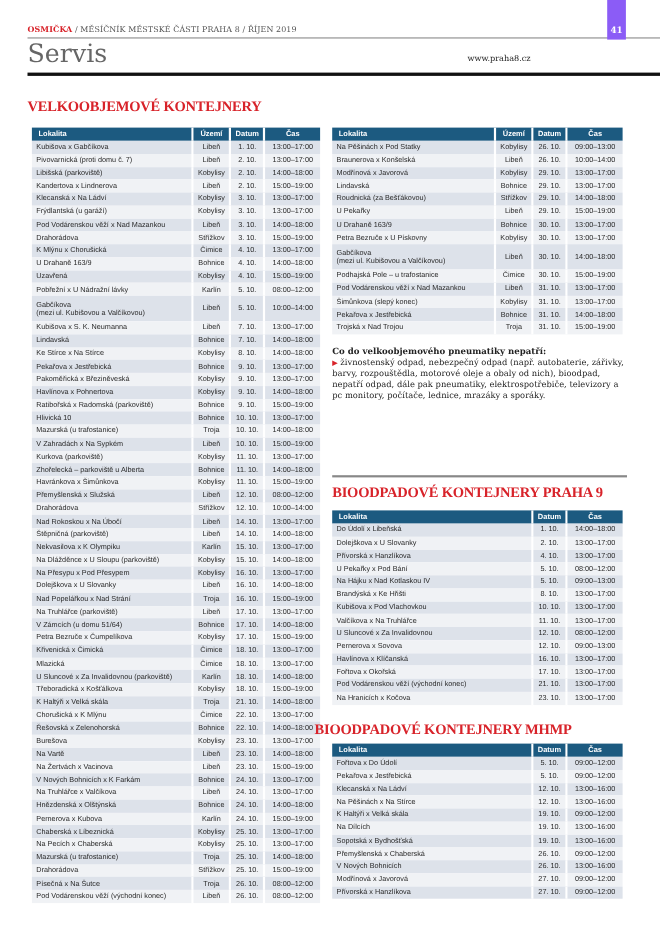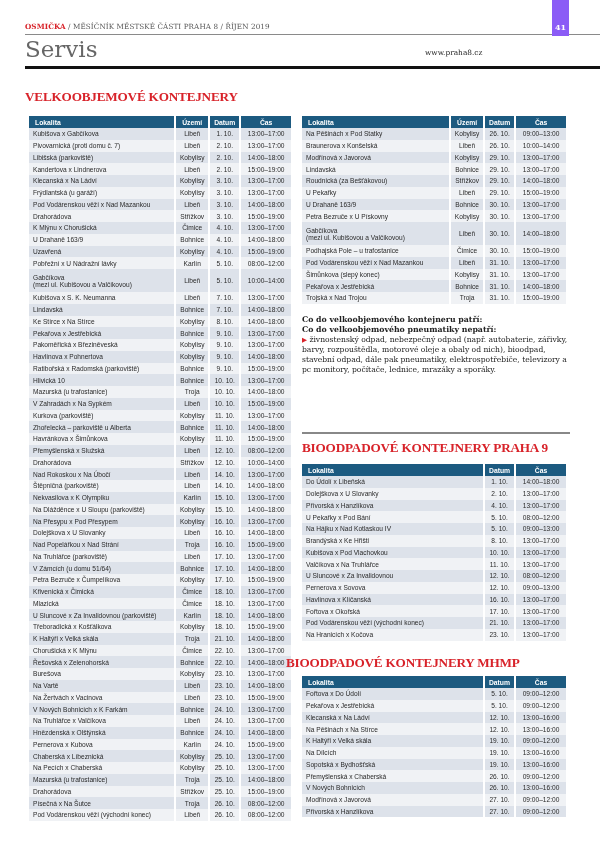--- a/index.html
+++ b/index.html
@@ -510,23 +510,22 @@
       <tr>
         <td>Trojská x Nad Trojou</td>
         <td>Troja</td>
         <td>31. 10.</td>
         <td>15:00–19:00</td>
       </tr>
     </tbody>
 </table>
 
 <div class="info">
-  <h3>Co do velkoobjemového kontejneru patří:</h3>
   <h3>Co do velkoobjemového pneumatiky nepatří:</h3>
-  <p><span class="tri">▶</span> <span>živnostenský odpad, nebezpečný odpad (např. autobaterie, zářivky, barvy, rozpouštědla, motorové oleje a obaly od nich), bioodpad, stavební odpad, dále pak pneumatiky, elektrospo­třebiče, televizory a pc monitory, počítače, lednice, mrazáky a sporáky.</span></p>
+  <p><span class="tri">▶</span> <span>živnostenský odpad, nebezpečný odpad (např. autobaterie, zářivky, barvy, rozpouštědla, motorové oleje a obaly od nich), bioodpad, nepatří odpad, dále pak pneumatiky, elektrospo­třebiče, televizory a pc monitory, počítače, lednice, mrazáky a sporáky.</span></p>
 </div>
 <div class="info-rule"></div>
 
 <h2 class="heading" style="left:302px; top:440px;">BIOODPADOVÉ KONTEJNERY PRAHA 9</h2>
 <table class="tbl" id="bio8" style="left:302px; top:464px; width:264px;">
   <colgroup>
       <col style="width:184px">
       <col style="width:30px">
       <col style="width:50px">
     </colgroup>

